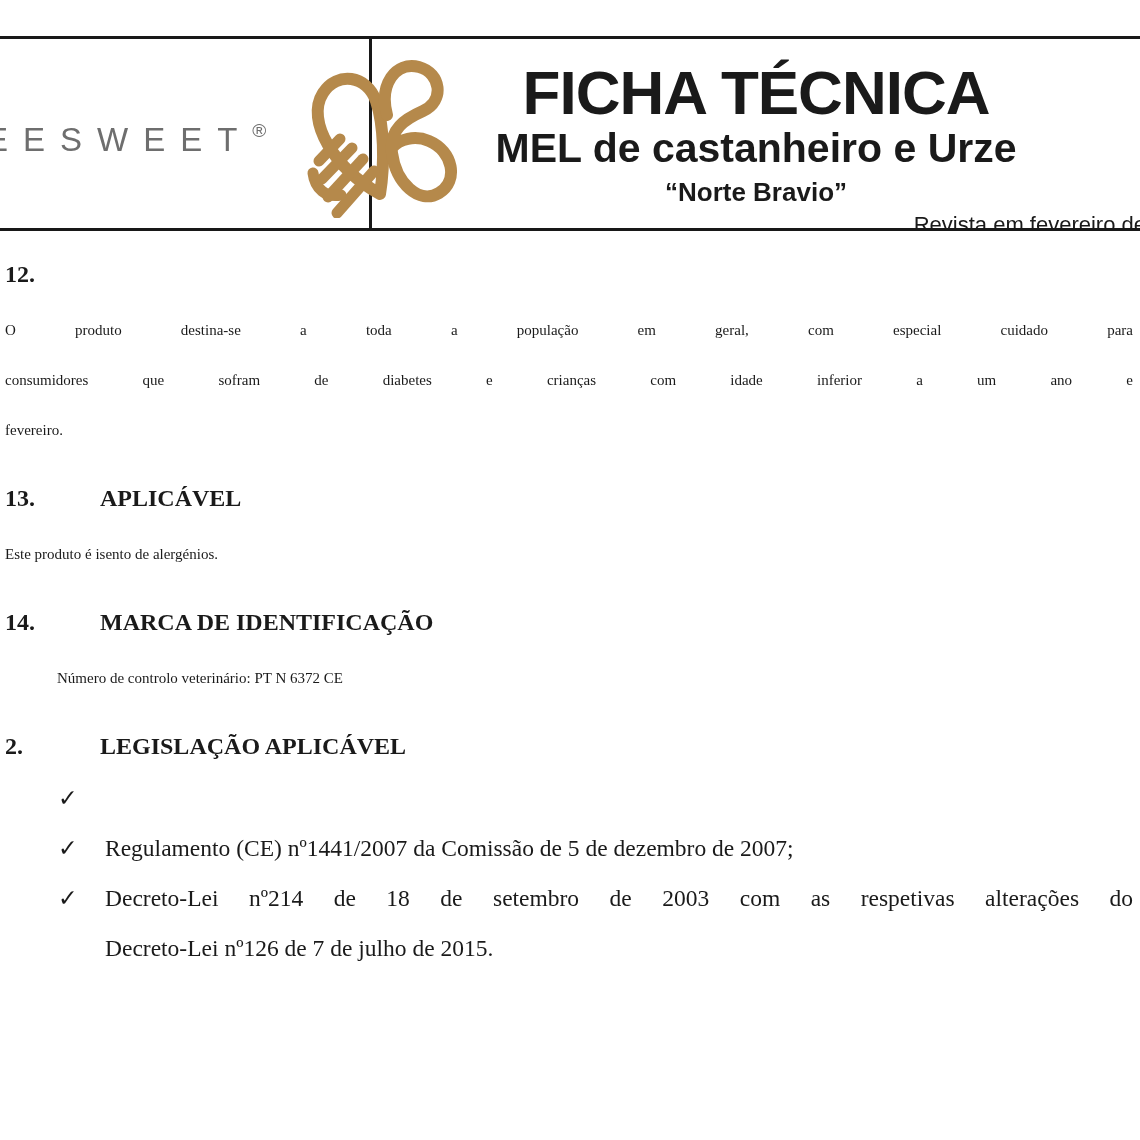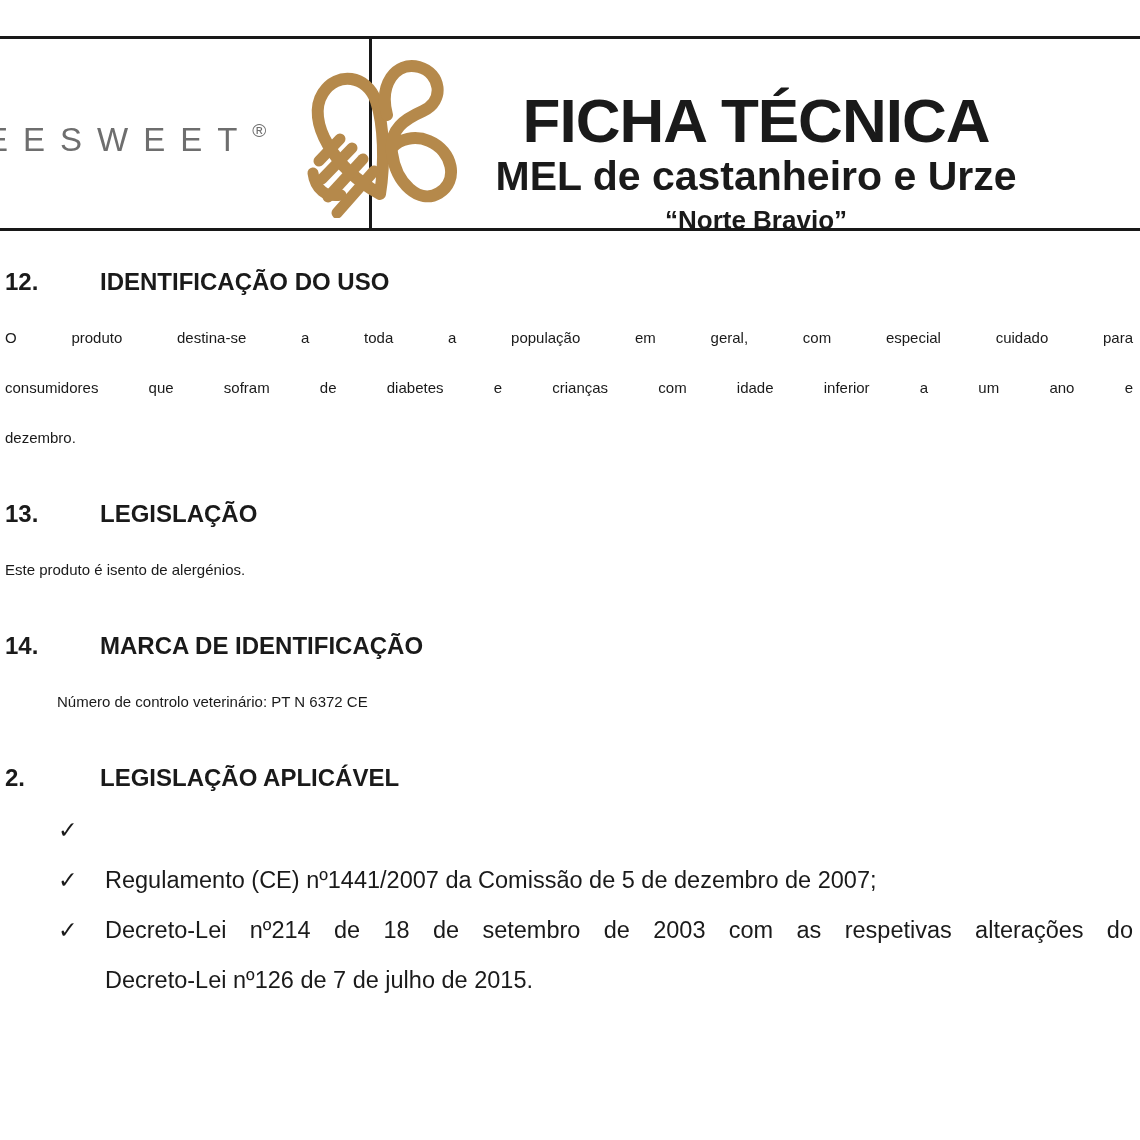--- a/index.html
+++ b/index.html
@@ -18,28 +18,28 @@
     width:372px; flex:none; position:relative; box-sizing:border-box;
     border-right:3px solid #181818;
   }
   .logo-text {
     position:absolute; left:-14px; top:73px; white-space:nowrap;
     font-size:33px; letter-spacing:15px; color:#6e6e6e; line-height:38px;
   }
   .logo-reg { font-size:19px; letter-spacing:0; vertical-align:14px; }
   .logo-bee { position:absolute; left:283px; top:12px; }
   
-  .header-right { flex:1; text-align:center; padding-top:22px; overflow:hidden;margin-top:28px; }
+  .header-right { flex:1; text-align:center; padding-top:22px; overflow:hidden; }
   .doc-title  { font-size:62px; font-weight:bold; line-height:64px; letter-spacing:-1px; white-space:nowrap; }
   .doc-sub    { font-size:41px; font-weight:bold; line-height:47px; white-space:nowrap; }
   .doc-sub2   { font-size:26px; font-weight:bold; line-height:41px; white-space:nowrap; }
   .doc-rev    { text-align:right; font-size:22px; line-height:24px; margin-right:-6px; white-space:nowrap; }
   
   .content { padding:0 7px 0 5px; }
-  .section { margin-top:36px; }
+  .section { margin-top:28px;font-family:Liberation Serif, serif; }
   .sec-heading { display:flex; font-size:24px; font-weight:bold; line-height:30px; }
   .sec-num { width:95px; flex:none; }
   .para { margin-top:16px; font-size:15px; line-height:50px; }
   .para .line:not(:last-child) { text-align:justify; text-align-last:justify; }
   .para-indent { padding-left:52px; }
   .bullets { margin-top:12px; }
   .bullet { display:flex; font-size:23.5px; line-height:50px; }
   .bullet-marker { margin-left:53px; width:47px; flex:none; }
   .bullet-text { flex:1; }
   .bullet-text .line:not(:last-child) { text-align:justify; text-align-last:justify; }
@@ -74,33 +74,32 @@
       <div class="doc-sub2">“Norte Bravio”</div>
       <div class="doc-rev">Revista em fevereiro de</div>
     </div>
   </div>
 
   <div class="content">
 
     <div class="section">
       <div class="sec-heading">
         <span class="sec-num">12.</span>
-        <span>IDENTIFICAÇÃO DO USO</span>
       </div>
       <div class="para">
         <div class="line">O produto destina-se a toda a população em geral, com especial cuidado para</div>
         <div class="line">consumidores que sofram de diabetes e crianças com idade inferior a um ano e</div>
-        <div class="line">dezembro.</div>
+        <div class="line">fevereiro.</div>
       </div>
     </div>
 
     <div class="section">
       <div class="sec-heading">
         <span class="sec-num">13.</span>
-        <span>LEGISLAÇÃO</span>
+        <span>APLICÁVEL</span>
       </div>
       <div class="para">
         <div class="line">Este produto é isento de alergénios.</div>
       </div>
     </div>
 
     <div class="section">
       <div class="sec-heading">
         <span class="sec-num">14.</span>
         <span>MARCA DE IDENTIFICAÇÃO</span>

